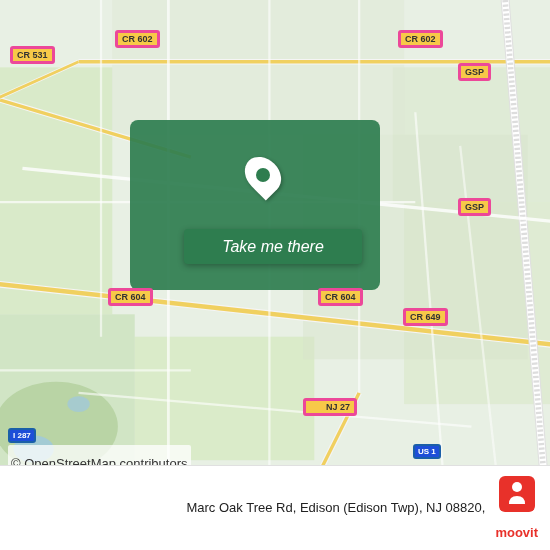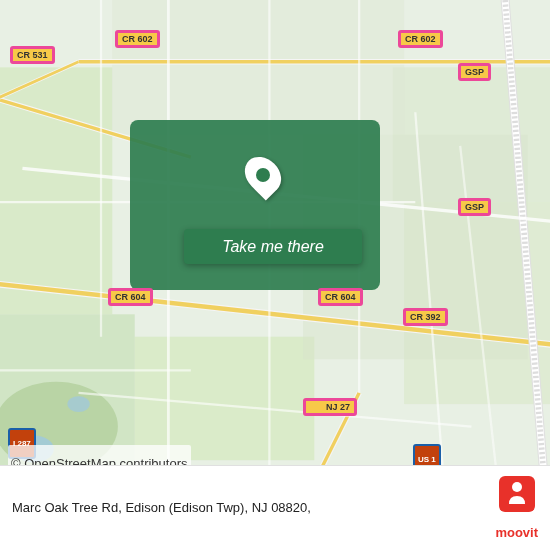--- a/index.html
+++ b/index.html
@@ -39,20 +39,21 @@
       justify-content: space-between;
       border-top: 1px solid #e0e0e0;
       min-height: 64px;
     }
 
     #address-text {
       font-size: 13px;
       color: #222;
       line-height: 1.4;
       flex: 1;
+      text-align: right;
     }
 
     #moovit-logo {
       display: flex;
       flex-direction: column;
       align-items: center;
       margin-left: 10px;
       flex-shrink: 0;
     }
 
@@ -141,27 +142,27 @@
       border-radius: 3px;
       font-size: 9px;
       font-weight: bold;
       color: #333;
       padding: 1px 4px;
     }
 
     
     .highway-shield {
       position: absolute;
-      background: #c2410c;
+      background: #1d4ed8;
       border: 2px solid #1a5fa8;
       border-radius: 3px;
       font-size: 8px;
       font-weight: bold;
       color: white;
-      padding: 9px 3px;
+      padding: 1px 3px;
     }
 
     
     #green-card {
       position: absolute;
       top: 120px;
       left: 130px;
       width: 250px;
       height: 170px;
       background: #2e7d4f;
@@ -240,21 +241,21 @@
 
   <div id="take-me-there-btn">
     <span>Take me there</span>
   </div>
 
   <span class="road-badge" style="top:46px; left:10px;">CR 531</span>
   <span class="road-badge" style="top:30px; left:115px;">CR 602</span>
   <span class="road-badge" style="top:30px; left:398px;">CR 602</span>
   <span class="road-badge" style="top:288px; left:108px;">CR 604</span>
   <span class="road-badge" style="top:288px; left:318px;">CR 604</span>
-  <span class="road-badge" style="top:308px; left:403px;">CR 392</span>
+  <span class="road-badge" style="top:308px; left:403px;">CR 649</span>
   <span class="road-badge" style="top:63px; left:458px;">GSP</span>
   <span class="road-badge" style="top:198px; left:458px;">GSP</span>
   <span class="road-badge" style="top:398px; left:303px;padding-left:20px;">NJ 27</span>
 
   <span class="highway-shield" style="top:428px; left:8px;">I 287</span>
   <span class="highway-shield" style="top:444px; left:413px;">US 1</span>
 
   <div id="osm-attr">© OpenStreetMap contributors</div>
 
   <div id="bottom-bar">

